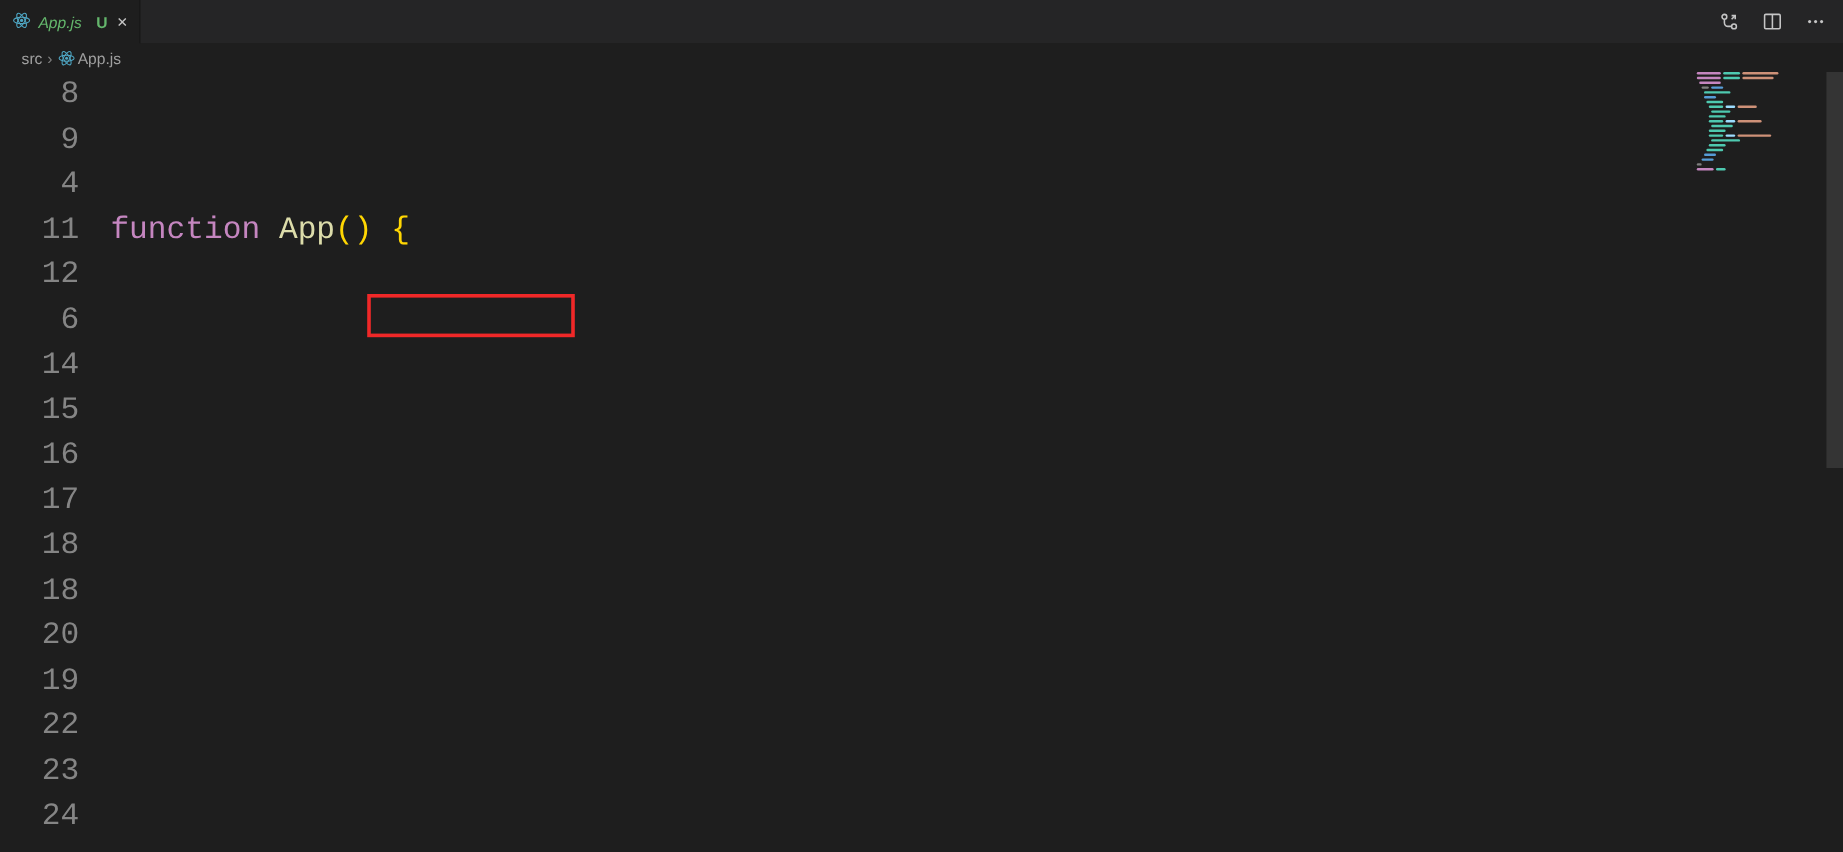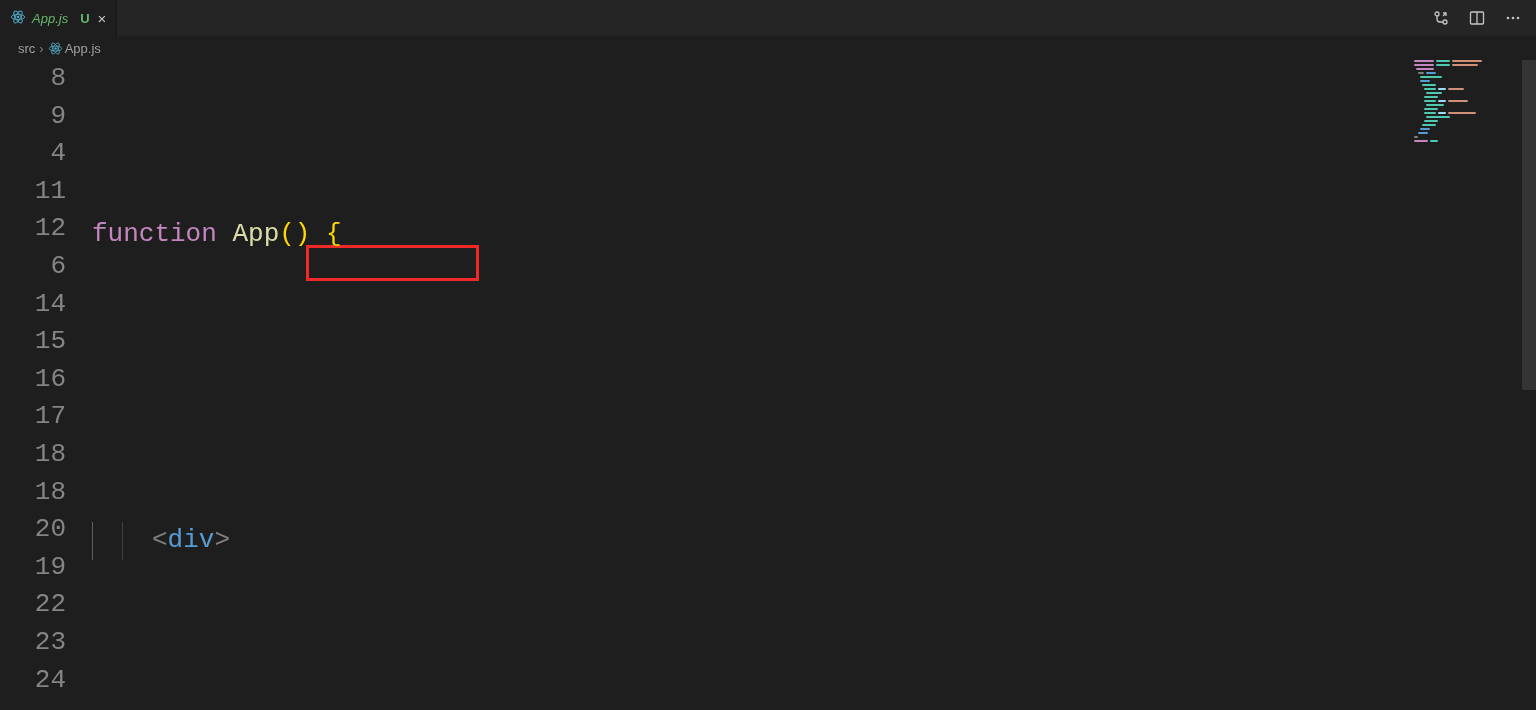--- a/index.html
+++ b/index.html
@@ -91,21 +91,21 @@
     padding-right: 4px;
     user-select: none;
   }
   .gutter .ln { height: 37.6px; padding-right: 22px;}
   .code {
     position: relative;
     flex: 1;
     white-space: pre;
     color: #d4d4d4;
   }
-  .code .line { height: 37.6px; position: relative; margin-top: 43px; }
+  .code .line { height: 37.6px; position: relative; }
 
   
   .ig {
     display: inline-block;
     width: 30px;
     height: 100%;
     border-left: 1px solid #404040;
     vertical-align: top;
   }
   .ig.first { border-left-color: #606060; }
@@ -238,21 +238,20 @@
     <div class="ln">24</div>
   </div>
 
   <div class="code">
     
     <div class="line"><span class="kw">function</span><span> </span><span class="fn">App</span><span class="pn">(</span><span class="pn">)</span><span> </span><span class="pn">{</span></div>
 
     
 
     
-    <div class="line"><span class="ig first"></span><span class="ig"></span><span class="tagb">&lt;</span><span class="tage">div</span><span class="tagb">&gt;</span></div>
 
     
     
 
     
     
 
     
     
 

